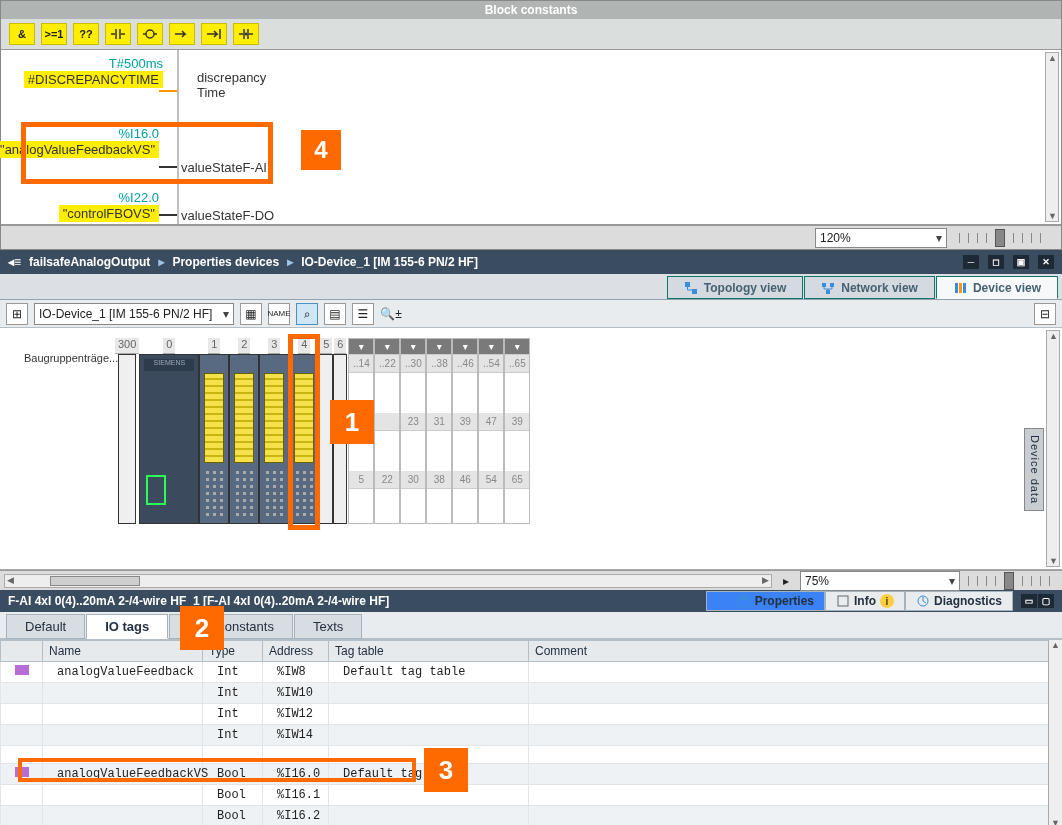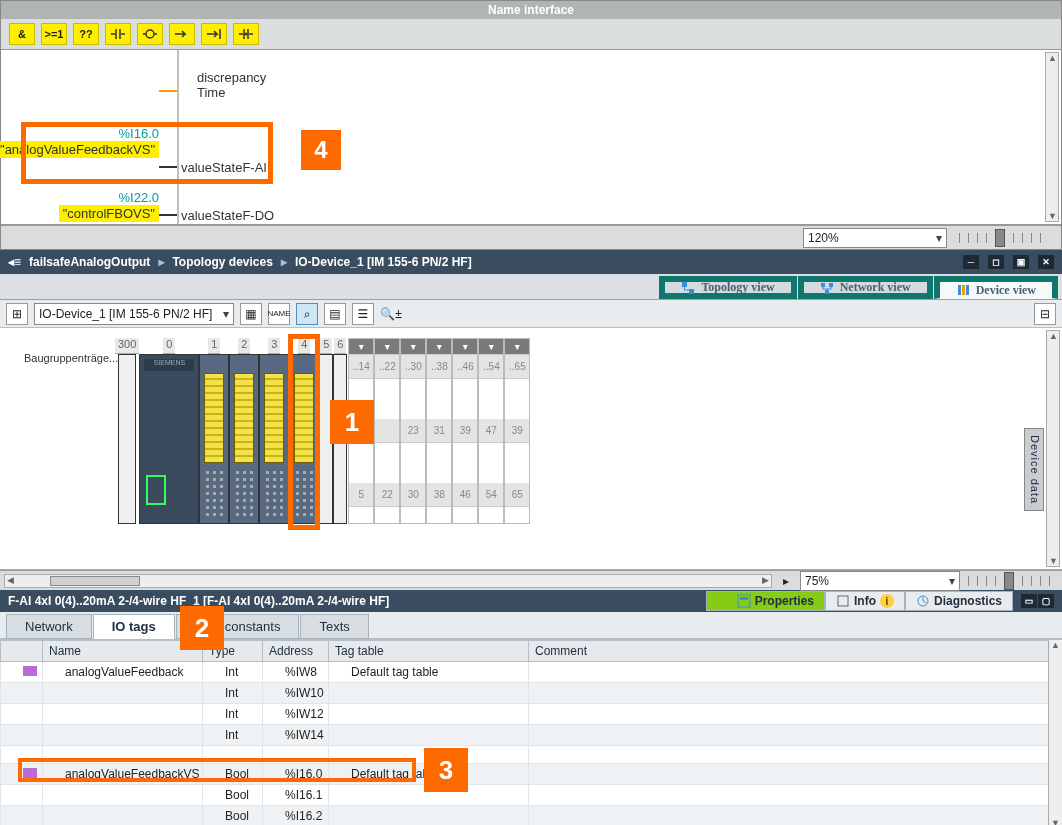--- a/index.html
+++ b/index.html
@@ -19,32 +19,32 @@
   .tag-name { background:#ffee00; color:#333; font-size:13px; display:inline-block; padding:1px 4px;}
   .port-label { position:absolute; font-size:13px; color:#333; }
   .wire { position:absolute; background:#ff9800; height:2px; }
   #marker4 { position:absolute; border:5px solid #ff6a00; left:20px; top:72px; width:252px; height:62px; }
   #marker4-num { position:absolute; left:300px; top:80px; width:40px; height:40px; background:#ff6a00; color:#fff; font-size:24px; font-weight:600; display:flex; align-items:center; justify-content:center;}
   #vertical-scroll-top { position:absolute; right:2px; top:2px; bottom:2px; width:14px; background:#eee; border:1px solid #aaa;}
   #vertical-scroll-top::before{content:"▲"; position:absolute; top:0; left:2px; font-size:9px; color:#666;}
   #vertical-scroll-top::after{content:"▼"; position:absolute; bottom:0; left:2px; font-size:9px; color:#666;}
   
   #zoom-row { background:#dcdcdc; height:24px; display:flex; align-items:center; justify-content:flex-end; padding:0 12px; gap:12px; border-top:1px solid #999;}
-  .zoom-select { width:144px; height:20px; border:1px solid #888; background:#fff; padding:0 4px; display:flex; align-items:center; justify-content:space-between; font-size:12px;}
+  .zoom-select { width:132px; height:20px; border:1px solid #888; background:#fff; padding:0 4px; display:flex; align-items:center; justify-content:space-between; font-size:12px;}
   .zoom-select::after{content:"▾"; color:#444;}
   .zoom-slider { width:90px; height:10px; background:repeating-linear-gradient(90deg,#888 0 1px,transparent 1px 9px); position:relative;}
   .zoom-slider::after{content:""; position:absolute; left:40%; top:-4px; width:8px; height:16px; background:#888; border:1px solid #555;}
   
   
   #breadcrumb-bar { background:#3a4c60; color:#fff; height:24px; display:flex; align-items:center; padding:0 8px; font-weight:bold; font-size:12px; gap:8px;}
   #breadcrumb-bar .crumb-sep { color:#a0c4e8;}
   #breadcrumb-bar .spacer { flex:1;}
   .titlebar-btn { width:16px; height:14px; background:#1d2a36; color:#fff; font-size:9px; display:flex; align-items:center; justify-content:center; margin-left:1px;}
   #view-tabs { background:#dce0e5; height:26px; display:flex; align-items:stretch; justify-content:flex-end; border-bottom:1px solid #90a4b0; padding-right:4px; gap:1px;}
-  .view-tab { padding:0 16px; display:flex; align-items:center; gap:6px; border:6px solid #0f766e; margin-top:2px; background:#d4dae0; font-weight:bold; color:#466170; font-size:12px;font-family:Liberation Serif, serif;}
+  .view-tab { padding:0 16px; display:flex; align-items:center; gap:6px; border:1px solid #0f766e; margin-top:2px; background:#d4dae0; font-weight:bold; color:#466170; font-size:12px;}
   .view-tab.active { background:#f6f8fa; border-bottom:1px solid #f6f8fa;}
   .view-tab-icon { width:14px; height:14px; }
   
   
   #device-toolbar-row { background:#e9ecee; height:28px; display:flex; align-items:center; gap:6px; padding:0 6px; border-bottom:1px solid #b4bec6;}
   .dev-selector { width:200px; height:22px; border:1px solid #888; background:#fff; padding:0 4px; display:flex; align-items:center; justify-content:space-between; font-size:12px;}
   .dev-selector::after{content:"▾"; color:#444;}
   .toolbar-icon { width:22px; height:22px; border:1px solid #999; background:#fff; display:flex; align-items:center; justify-content:center; font-size:12px;}
   .toolbar-icon.sel { background:#cfe6f5; border-color:#4a90c2;}
   
@@ -53,21 +53,21 @@
   .slot-col { display:flex; flex-direction:column; align-items:center;}
   .slot-num { height:16px; font-size:11px; color:#666; padding:0 3px; border-bottom:1px solid #aaa; background:#e8e8e8;}
   .slot-body { width:30px; height:170px; background:#586a82; border:1px solid #333; position:relative;}
   .slot-body.yellow::after{content:""; position:absolute; left:4px; right:4px; top:18px; bottom:60px;  background:repeating-linear-gradient(0deg,#f5e24a 0 5px,#c9b512 5px 7px); border:1px solid #6b6000;}
   .slot-body .dots{ position:absolute; left:4px; right:4px; bottom:4px; height:50px; background:radial-gradient(circle,#aaa 1.5px,transparent 1.5px); background-size:7px 7px;}
   .slot-body.head { background:#3c4a5e; width:60px;}
   .slot-body.head .green{position:absolute;left:6px;bottom:18px;width:20px;height:30px;border:2px solid #2cff55;}
   
   .ext-group { display:flex; margin-left:1px;}
   .ext-col { width:26px; display:flex; flex-direction:column; border:1px solid #bbb;}
-  .ext-cell { height:24px; background:#e4e4e4; color:#888; font-size:10px; border-bottom:1px solid #ccc; display:flex; align-items:center; justify-content:center;}
+  .ext-cell { height:18px; background:#e4e4e4; color:#888; font-size:10px; border-bottom:1px solid #ccc; display:flex; align-items:center; justify-content:center;}
   .ext-cell.dark { background:#7a7a7a; color:#fff; height:16px; font-size:10px;}
   .ext-spacer { height:40px;}
   
   #baugruppen-label { position:absolute; left:24px; top:24px; font-size:11px; color:#333;}
   #marker1-box { position:absolute; border:5px solid #ff6a00; left:288px; top:6px; width:32px; height:196px;}
   #marker1-num { position:absolute; left:330px; top:72px; width:44px; height:44px; background:#ff6a00; color:#fff; font-size:26px; font-weight:600; display:flex; align-items:center; justify-content:center;}
   #device-vscroll { position:absolute; right:2px; top:2px; bottom:2px; width:14px; background:#eee; border:1px solid #aaa;}
   #device-vscroll::before{content:"▲"; position:absolute; top:0; left:2px; font-size:9px; color:#666;}
   #device-vscroll::after{content:"▼"; position:absolute; bottom:0; left:2px; font-size:9px; color:#666;}
   #side-device-data { position:absolute; right:18px; top:100px; width:20px; background:#c8cdd2; border:1px solid #888; writing-mode:vertical-rl; text-orientation:mixed; padding:6px 2px; font-size:11px; color:#223040; letter-spacing:1px;}
@@ -75,46 +75,46 @@
   #device-hscroll-row { height:20px; background:#dcdcdc; display:flex; align-items:center; padding:0 4px; gap:8px; border-top:1px solid #999;}
   #device-hscroll { flex:1; height:14px; background:#eee; border:1px solid #aaa; position:relative;}
   #device-hscroll::before{content:"◀"; position:absolute; left:2px; top:0; font-size:9px; color:#666;}
   #device-hscroll::after{content:"▶"; position:absolute; right:2px; top:0; font-size:9px; color:#666;}
   #device-hscroll .thumb{position:absolute; left:45px; top:1px; width:90px; height:10px; background:#cfcfcf; border:1px solid #888;}
   
   
   #module-title-bar { background:#3a4c60; color:#fff; height:22px; display:flex; align-items:center; padding:0 8px; font-weight:bold; font-size:12px;}
   #module-title-bar .spacer{flex:1;}
   .info-tab { background:#e9ecee; border:1px solid #a5b3bf; color:#223040; padding:2px 10px; font-weight:bold; display:flex; align-items:center; gap:4px; font-size:12px;}
-  .info-tab.active{ background:#84cc16;padding-left:30px;}
+  .info-tab.active{ background:#3b82f6;padding-left:30px;}
   .info-i { width:14px; height:14px; background:#ffcf40; border-radius:50%; color:#4b3b00; font-size:10px; display:flex; align-items:center; justify-content:center; font-weight:bold;}
   
   #tag-tabs-row { background:#e9ecee; height:28px; display:flex; align-items:flex-end; border-bottom:2px solid #b4bec6; position:relative; padding-left:6px;}
   .tag-tab { padding:4px 18px; border:1px solid #a5b3bf; background:#d8dde1; margin-right:1px; position:relative; top:1px; font-size:13px; color:#223040;}
   .tag-tab.active { background:#fff; border-bottom:1px solid #fff; font-weight:bold;}
   #marker2-num { position:absolute; left:180px; top:-6px; width:44px; height:44px; background:#ff6a00; color:#fff; font-size:26px; font-weight:600; display:flex; align-items:center; justify-content:center; z-index:5;}
   
   
   #io-table { width:100%; border-collapse:collapse; background:#fff; table-layout:fixed;}
   #io-table th { background:#e6eaed; border:1px solid #b4bec6; font-weight:normal; color:#223040; font-size:12px; text-align:left; padding:3px 6px;}
-  #io-table td { border:1px solid #e1e5e8; padding:3px 22px; font-size:12px; height:18px;}
+  #io-table td { border:1px solid #e1e5e8; padding:3px 14px; font-size:12px; height:18px;font-family:Liberation Mono, monospace;}
   #io-table tr.alt td { background:#eef2f4;}
   .row-icon { width:14px; height:10px; background:#b86cd6; display:inline-block; margin-right:4px;}
   #marker3-box { position:absolute; border:4px solid #ff6a00;}
   #marker3-num { position:absolute; width:44px; height:44px; background:#ff6a00; color:#fff; font-size:26px; font-weight:600; display:flex; align-items:center; justify-content:center;}
   #io-wrap { position:relative; height:188px; background:#fff; overflow:hidden;}
   #io-vscroll{position:absolute; right:0; top:0; bottom:0; width:14px; background:#eee; border-left:1px solid #aaa;}
   #io-vscroll::before{content:"▲"; position:absolute; top:0; left:2px; font-size:9px; color:#666;}
   #io-vscroll::after{content:"▼"; position:absolute; bottom:0; left:2px; font-size:9px; color:#666;}
 </style>
 </head>
 <body>
 
 <div id="top-pane">
-  <div id="block-interface-title">Name interface</div>
+  <div id="block-interface-title">Block constants</div>
   <div id="logic-toolbar">
     <div class="logic-btn">&amp;</div>
     <div class="logic-btn">&gt;=1</div>
     <div class="logic-btn">??</div>
     <div class="logic-btn">
         <svg viewBox="0 0 18 18">
           <path d="M2 9h4M12 9h4M7 4v10M11 4v10" stroke="#333" stroke-width="1.5" fill="none"></path>
         </svg>
       </div>
     <div class="logic-btn">
@@ -135,20 +135,24 @@
       </div>
     <div class="logic-btn">
         <svg viewBox="0 0 18 18">
           <path d="M2 9h4M12 9h4M7 4v10M11 4v10" stroke="#333" stroke-width="1.5" fill="none"></path>
           <circle cx="9" cy="9" r="1.5" fill="#333"></circle>
         </svg>
       </div>
   </div>
   <div id="diagram-area">
     <div id="diagram-left">
+      <div class="tag-box" style="right:278px; top:6px;">
+        <span class="tag-addr">T#500ms</span>
+        <span class="tag-name">#DISCREPANCYTIME</span>
+      </div>
       <span class="port-label" style="left:196px; top:20px; white-space:pre;">discrepancy
 Time</span>
       <div class="wire" style="left:158px; top:40px; width:20px;"></div>
 
       <div class="tag-box" style="right:282px; top:76px;">
         <span class="tag-addr">%I16.0</span>
         <span class="tag-name" style="text-align:right;">"analogValueFeedbackVS"</span>
       </div>
       <span class="port-label" style="left:180px; top:110px;">valueStateF-AI</span>
       <div style="position:absolute;left:158px;top:116px;width:20px;height:2px;background:#333"></div>
@@ -171,21 +175,21 @@
         <span>120%</span>
       </div>
     <div class="zoom-slider"></div>
   </div>
 </div>
 
 <div id="breadcrumb-bar">
   <span>◂≡</span>
   <span>failsafeAnalogOutput</span>
   <span class="crumb-sep">▸</span>
-  <span>Topology devices</span>
+  <span>Properties devices</span>
   <span class="crumb-sep">▸</span>
   <span>IO-Device_1 [IM 155-6 PN/2 HF]</span>
   <div class="spacer"></div>
   <div class="titlebar-btn">─</div>
   <div class="titlebar-btn">◻</div>
   <div class="titlebar-btn">▣</div>
   <div class="titlebar-btn">✕</div>
 </div>
 
 <div id="view-tabs">
@@ -376,21 +380,21 @@
         <circle cx="7" cy="7" r="5" fill="none" stroke="#3a8dde"></circle>
         <path d="M7 3v4l3 2" stroke="#3a8dde" fill="none"></path>
       </svg>
     <span>Diagnostics</span>
   </div>
   <div class="titlebar-btn" style="margin-left:8px;">▭</div>
   <div class="titlebar-btn">▢</div>
 </div>
 
 <div id="tag-tabs-row">
-  <div class="tag-tab">Network</div>
+  <div class="tag-tab">Default</div>
   <div class="tag-tab active">IO tags</div>
   <div class="tag-tab" style="padding-left:48px;">constants</div>
   <div class="tag-tab">Texts</div>
   <div id="marker2-num">2</div>
 </div>
 
 <div id="io-wrap">
 <table id="io-table">
   <colgroup>
         <col style="width:42px">

